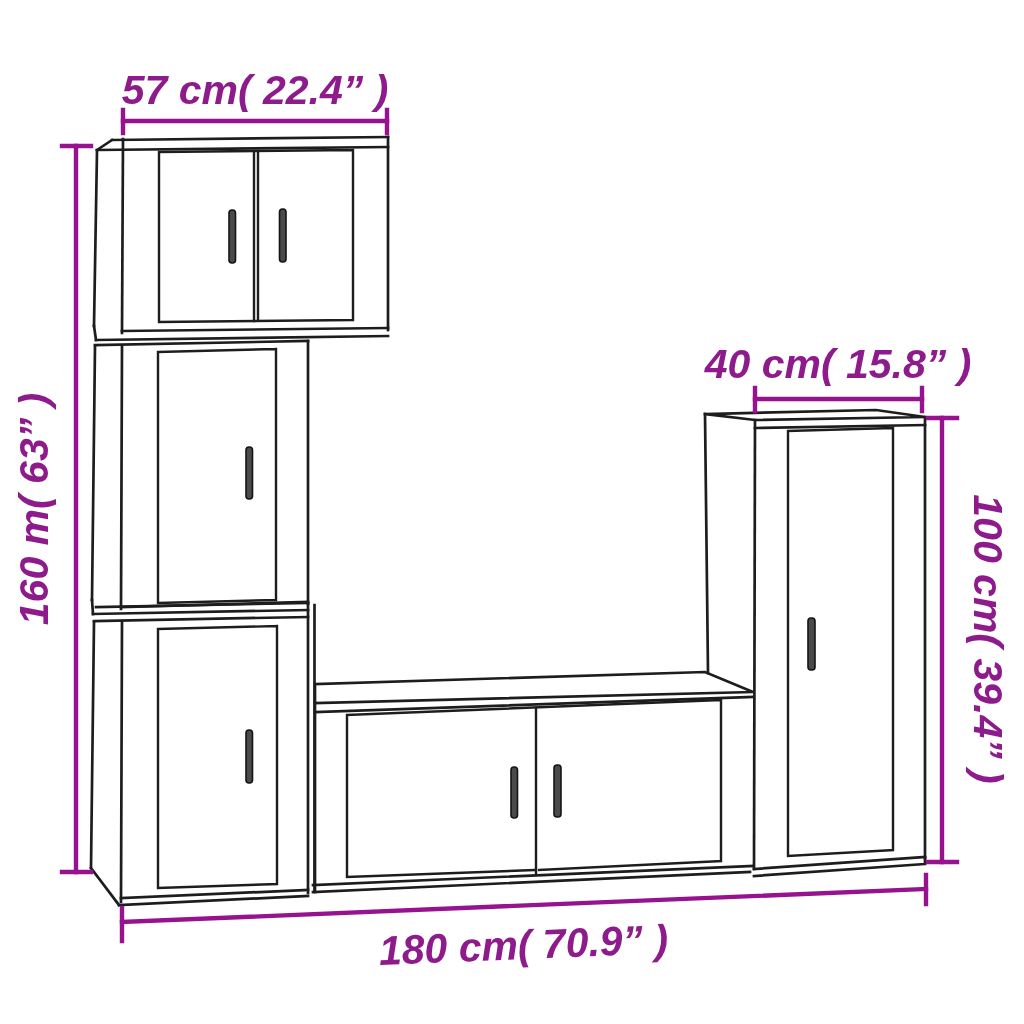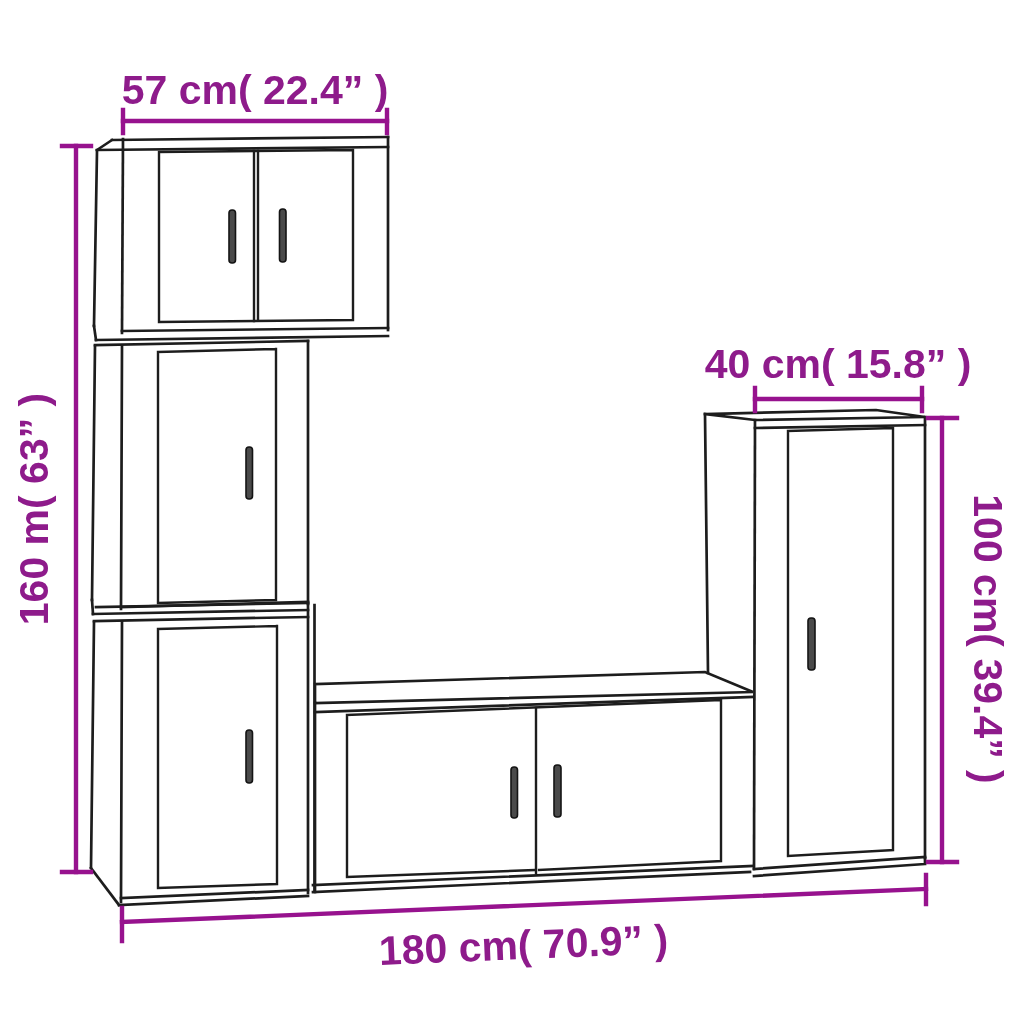--- a/index.html
+++ b/index.html
@@ -9,20 +9,21 @@
     width: 1024px;
     height: 1024px;
     overflow: hidden;
   }
   .stage {
     position: relative;
     width: 820px;
     height: 1024px;
     background: #ffffff;
     font-family: "Liberation Sans", sans-serif;
+    font-style: italic;
   }
   svg { display: block; }
 
   
   .ln {
     fill: none;
     stroke: #1d1d1d;
     stroke-width: 2.7;
     stroke-linecap: square;
     stroke-linejoin: miter;

